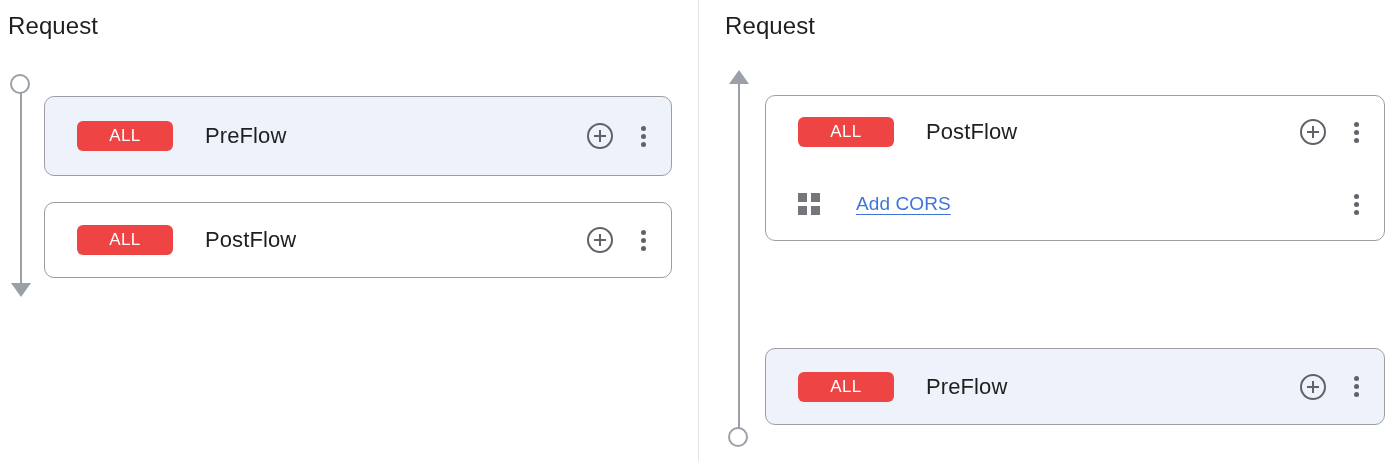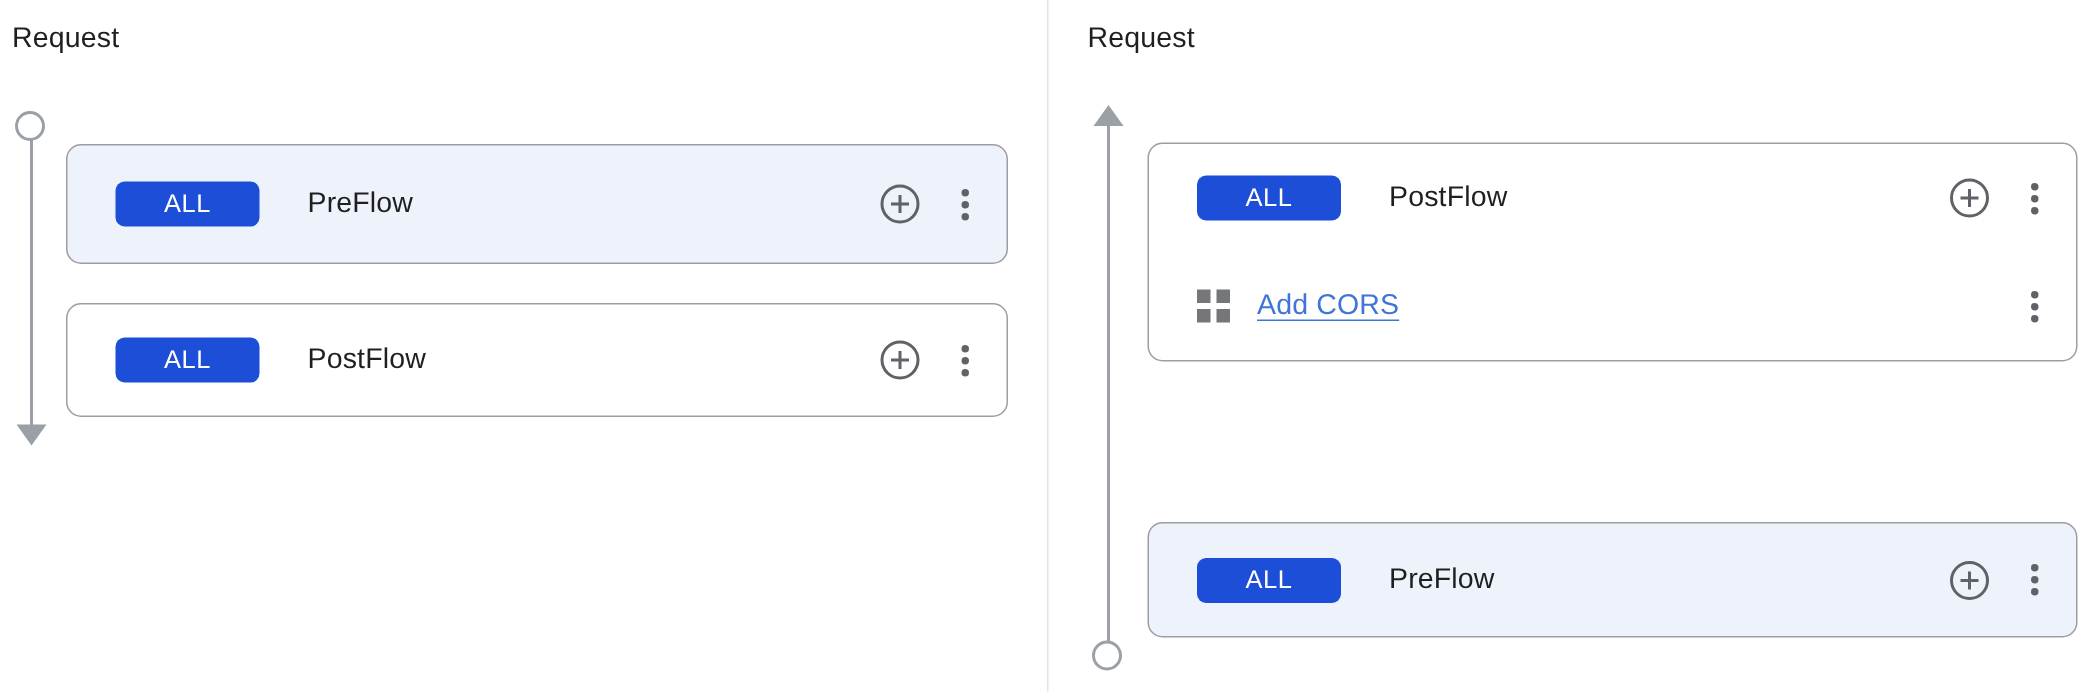--- a/index.html
+++ b/index.html
@@ -37,21 +37,21 @@
     left: 698px;
     top: 0;
     width: 1px;
     height: 461px;
     background: #e3e3e5;
   }
 
   .panel-title {
     position: absolute;
     top: 13px;
-    font-size: 19px;
+    font-size: 24px;
     line-height: 26px;
     font-weight: 400;
     color: #1f1f1f;
     letter-spacing: 0.1px;
     white-space: nowrap;
   }
   .panel-request  .panel-title { left: 8px; }
   .panel-response .panel-title { left: 26px; }
 
   
@@ -117,31 +117,31 @@
     padding: 0 18px 0 32px;
     box-sizing: border-box;
     position: relative;
   }
 
   .method-badge {
     flex: none;
     width: 96px;
     height: 30px;
     border-radius: 6px;
-    background: #1d4ed8;
+    background: #ef4444;
     color: #ffffff;
     font-size: 17px;
     line-height: 30px;
     text-align: center;
     letter-spacing: 0.4px;
   }
 
   .flow-name {
     margin-left: 32px;
-    font-size: 19px;
+    font-size: 22px;
     font-weight: 500;
     color: #1f1f1f;
     letter-spacing: 0.1px;
     white-space: nowrap;
   }
 
   .row-actions {
     margin-left: auto;
     display: flex;
     align-items: center;
@@ -215,21 +215,21 @@
     grid-template-columns: 9px 9px;
     grid-template-rows: 9px 9px;
     gap: 4px;
   }
   .icon-grid2x2 i {
     display: block;
     background: #757679;
   }
 
   .policy-link {
-    margin-left: 18px;
+    margin-left: 36px;
     font-size: 19px;
     color: #3f74d8;
     text-decoration: underline;
     text-underline-offset: 4px;
     letter-spacing: 0.1px;
     white-space: nowrap;
     cursor: pointer;
     text-align: right;
   }
 

